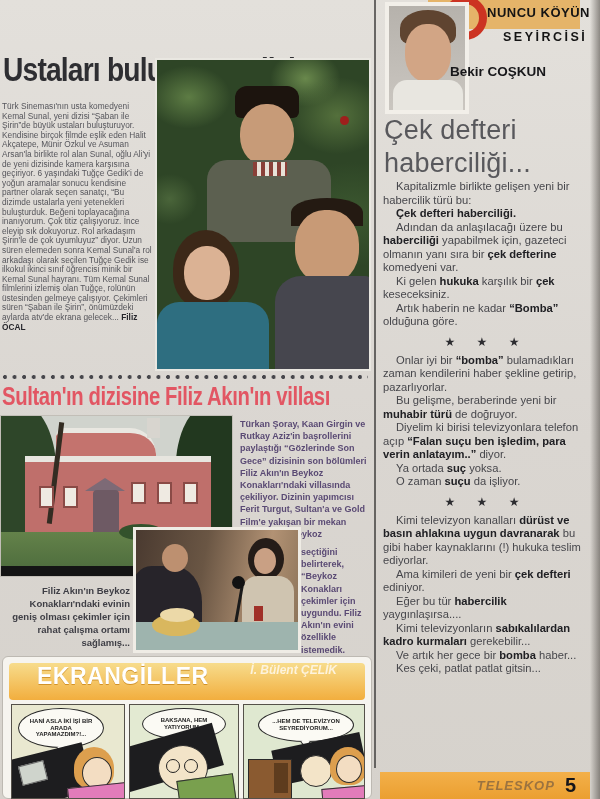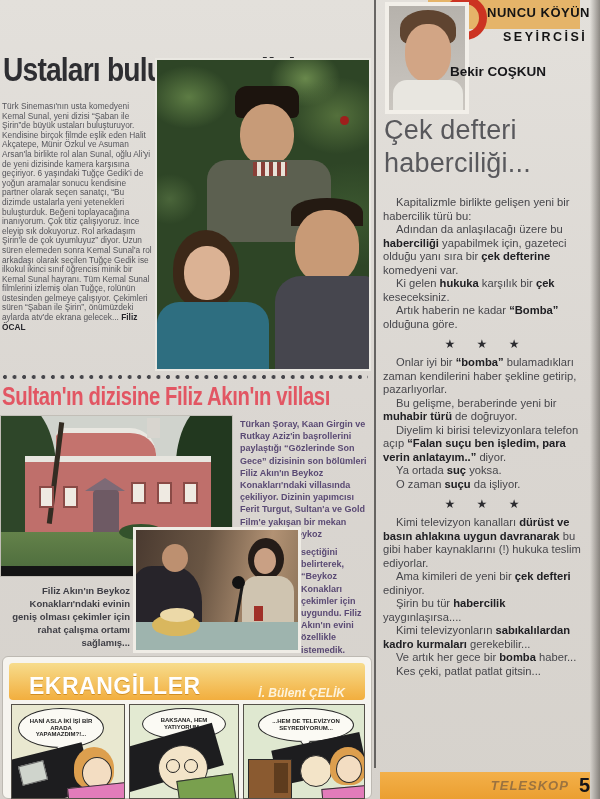--- a/index.html
+++ b/index.html
@@ -78,22 +78,22 @@
   .imicstand{left:101px;top:56px;width:3px;height:42px;background:#1a1a1a;transform:rotate(10deg);}
   .itable{left:0;top:92px;width:168px;height:34px;background:#9eb4ae;}
   .ibowl{left:16px;top:84px;width:48px;height:22px;background:#d9b75e;border-radius:50%;}
   .ibread{left:24px;top:78px;width:34px;height:14px;background:#ecd9a8;border-radius:50%;}
   .iglass{left:118px;top:76px;width:9px;height:15px;background:#a03028;}
 
   
   .card{left:2px;top:656px;width:370px;height:143px;background:#f6f4ef;border:1px solid #bdb9b2;
       border-radius:6px;box-sizing:border-box;}
   .banner{left:6px;top:6px;width:356px;height:37px;border-radius:4px;box-sizing:border-box;
-      background:linear-gradient(180deg,#f7dc8c,#f2ae3e);display:flex;align-items:flex-end;
-      justify-content:space-between;padding:0 20px;}
+      background:linear-gradient(180deg,#f7dc8c,#f2ae3e);display:flex;align-items:flex-start;
+      justify-content:space-between;padding:0 28px;}
   .banner .t{font-size:23px;font-weight:800;color:#ffffff;letter-spacing:.5px;
       text-shadow:0 1px 0 rgba(190,120,10,.65);}
   .banner .c{font-size:12px;font-weight:700;font-style:italic;color:#fdf3dc;}
   .panel{top:47px;height:95px;box-sizing:border-box;border:1px solid #55514a;overflow:hidden;}
   .p1{left:8px;width:114px;background:#e9e8d0;}
   .p2{left:126px;width:110px;background:#e3ead2;}
   .p3{left:240px;width:122px;background:#dfe8d0;}
   .bubble{background:#fbfaf4;border:1px solid #2a2a2a;border-radius:50%;display:flex;align-items:center;
       justify-content:center;text-align:center;font-size:6px;font-weight:700;line-height:6.8px;
       color:#222;padding:4px 6px;box-sizing:border-box;}
@@ -119,28 +119,28 @@
   .mast2{left:503px;top:30px;font-size:12.5px;font-weight:800;color:#141414;letter-spacing:2.5px;}
   .author{left:450px;top:64px;font-size:13.5px;font-weight:800;color:#17171a;}
   .portrait{left:385px;top:2px;width:84px;height:112px;box-sizing:border-box;border:4px solid #f2efe9;
       overflow:hidden;background:linear-gradient(180deg,#b6b2ac,#cac6c0);}
   .phair{left:11px;top:4px;width:56px;height:36px;background:#5f4430;border-radius:50% 50% 30% 30%;}
   .pface{left:16px;top:18px;width:46px;height:58px;background:#d2a585;border-radius:46%;}
   .pshirt{left:4px;top:74px;width:70px;height:32px;background:#e8e6e0;border-radius:14px 14px 0 0;}
 
   .ctitle{left:384px;top:114px;width:200px;font-size:27px;line-height:33px;color:#58585c;
       letter-spacing:.2px;}
-  .cbody{left:383px;top:196px;width:198px;}
+  .cbody{left:383px;top:180px;width:198px;}
   .cpara{font-size:11.2px;line-height:13.5px;color:#46464b;text-indent:13px;}
   .cpara .cb{font-weight:800;color:#202024;}
   .stars{text-align:center;letter-spacing:9px;font-size:12px;color:#2c2c30;margin:6px 0 5px;text-indent:9px;}
 
   .footer{left:380px;top:772px;width:210px;height:27px;box-sizing:border-box;
       background:linear-gradient(180deg,#f3b04a,#eb9f30);display:flex;align-items:center;
-      justify-content:flex-end;gap:10px;}
+      justify-content:flex-end;gap:10px;padding-right:14px;}
   .footer .mag{font-size:13px;font-weight:800;font-style:italic;color:#9b7340;letter-spacing:1px;}
   .footer .num{font-size:20px;font-weight:800;color:#15151a;}
 </style>
 </head>
 <body>
 
 <div id="page">
 
   <div class="abs h1">Ustaları buluşturan dizi</div>
   <div class="abs a1">
@@ -249,33 +249,34 @@
   </div>
   <div class="abs author">Bekir COŞKUN</div>
 
   <div class="abs ctitle">
     <div>Çek defteri</div>
     <div>haberciliği...</div>
   </div>
 
   <div class="abs cbody">
       <div class="cpara"><span>Kapitalizmle birlikte gelişen yeni bir habercilik türü bu:</span></div>
-      <div class="cpara"><span>Adından da anlaşılacağı üzere bu </span><span class="cb">haberciliği</span><span> yapabilmek için, gazeteci olduğu yanı sıra bir </span><span class="cb">çek defterine</span><span> komedyeni var.</span></div>
+      <div class="cpara"><span class="cb">Çek defteri haberciliği.</span></div>
+      <div class="cpara"><span>Adından da anlaşılacağı üzere bu </span><span class="cb">haberciliği</span><span> yapabilmek için, gazeteci olmanın yanı sıra bir </span><span class="cb">çek defterine</span><span> komedyeni var.</span></div>
       <div class="cpara"><span>Ki gelen </span><span class="cb">hukuka</span><span> karşılık bir </span><span class="cb">çek</span><span> keseceksiniz.</span></div>
       <div class="cpara"><span>Artık haberin ne kadar </span><span class="cb">“Bomba”</span><span> olduğuna göre.</span></div>
       <div class="stars">★ ★ ★</div>
       <div class="cpara"><span>Onlar iyi bir </span><span class="cb">“bomba”</span><span> bulamadıkları zaman kendilerini haber şekline getirip, pazarlıyorlar.</span></div>
       <div class="cpara"><span>Bu gelişme, beraberinde yeni bir </span><span class="cb">muhabir türü</span><span> de doğruyor.</span></div>
       <div class="cpara"><span>Diyelim ki birisi televizyonlara telefon açıp </span><span class="cb">“Falan suçu ben işledim, para verin anlatayım..”</span><span> diyor.</span></div>
       <div class="cpara"><span>Ya ortada </span><span class="cb">suç</span><span> yoksa.</span></div>
       <div class="cpara"><span>O zaman </span><span class="cb">suçu</span><span> da işliyor.</span></div>
       <div class="stars">★ ★ ★</div>
       <div class="cpara"><span>Kimi televizyon kanalları </span><span class="cb">dürüst ve basın ahlakına uygun davranarak</span><span> bu gibi haber kaynaklarını (!) hukuka teslim ediyorlar.</span></div>
       <div class="cpara"><span>Ama kimileri de yeni bir </span><span class="cb">çek defteri</span><span> ediniyor.</span></div>
-      <div class="cpara"><span>Şirin bu tür </span><span class="cb">habercilik</span><span> yaygınlaşırsa....</span></div>
+      <div class="cpara"><span>Eğer bu tür </span><span class="cb">habercilik</span><span> yaygınlaşırsa....</span></div>
       <div class="cpara"><span>Kimi televizyonların </span><span class="cb">sabıkalılardan kadro kurmaları</span><span> gerekebilir...</span></div>
       <div class="cpara"><span>Ve artık her gece bir </span><span class="cb">bomba</span><span> haber...</span></div>
       <div class="cpara"><span>Kes çeki, patlat patlat gitsin...</span></div>
     </div>
 
   <div class="abs footer">
     <span class="mag">TELESKOP</span>
     <span class="num">5</span>
   </div>
 

